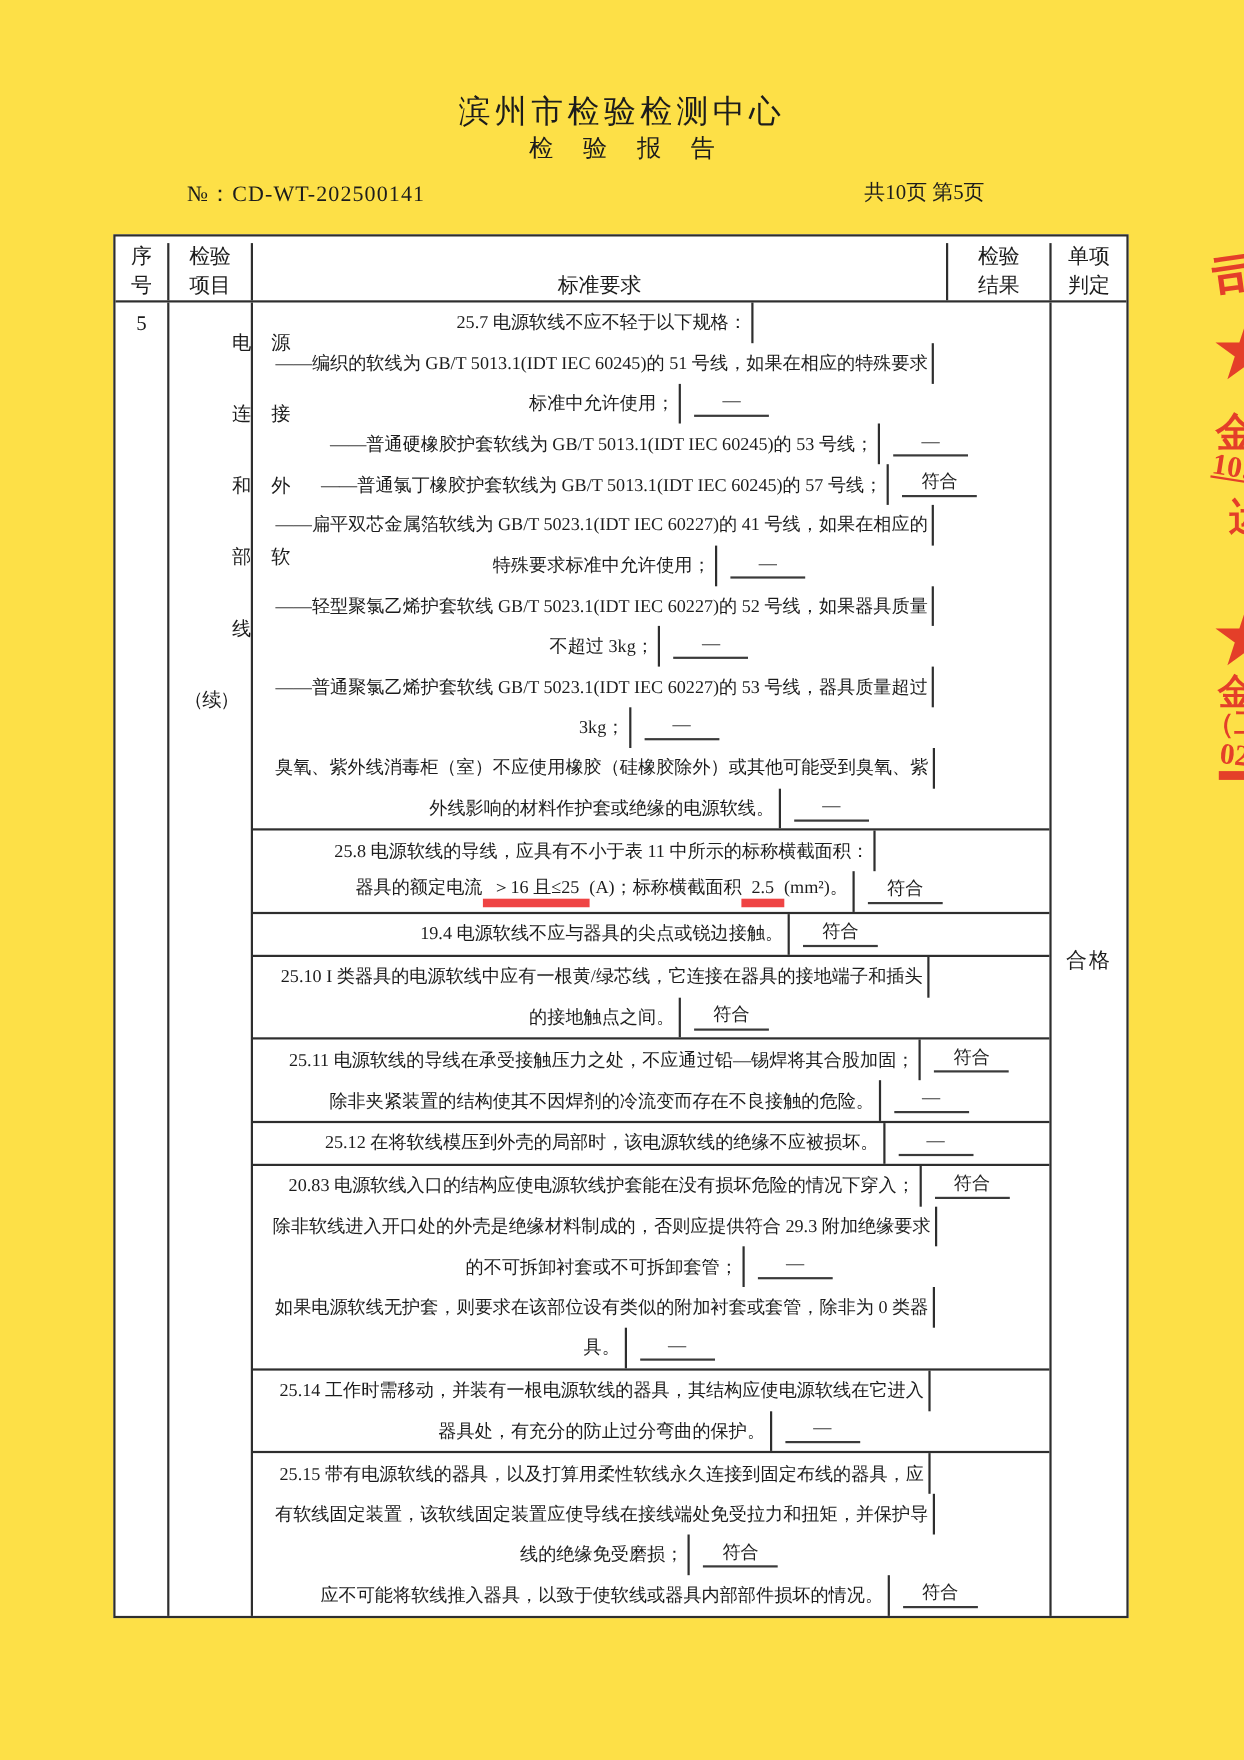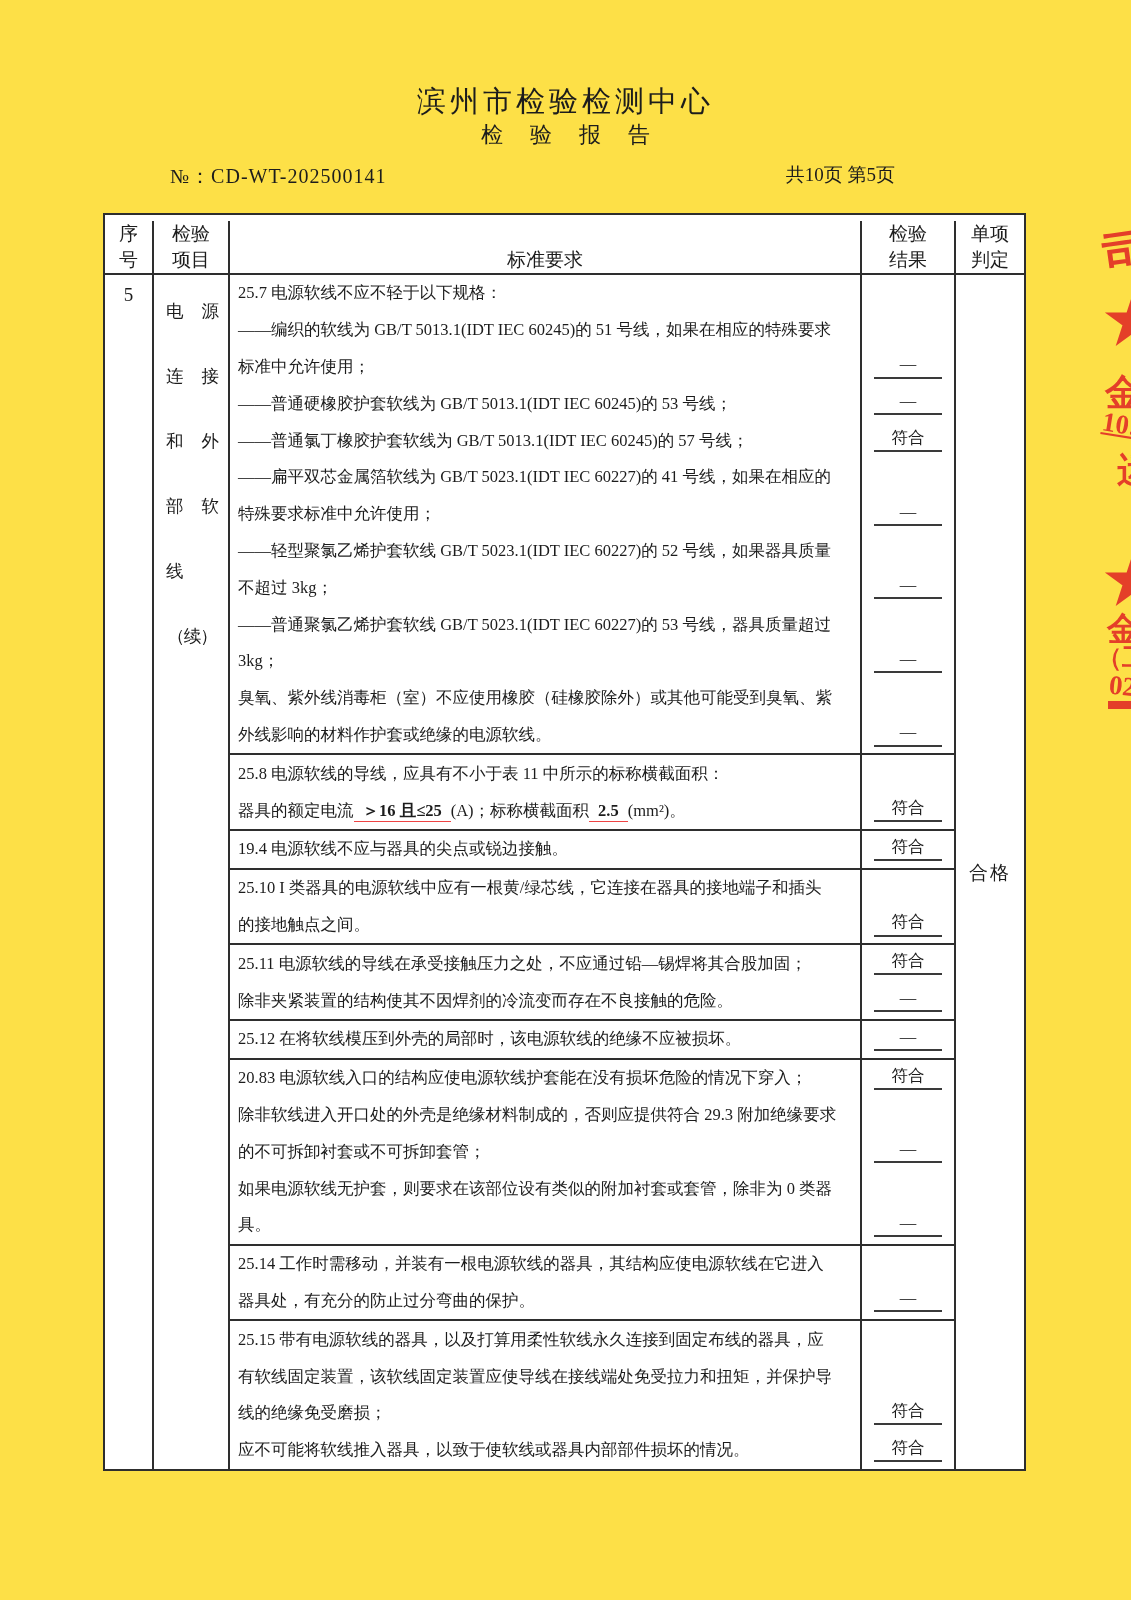--- a/index.html
+++ b/index.html
@@ -29,36 +29,36 @@
   .th-res{width:94px; border-left:2px solid #2e2e2e;}
   .th-verdict{width:70px; border-left:2px solid #2e2e2e;}
   .wrap1{display:inline-block; width:1.2em;}
   .wrap2{display:inline-block; width:2.5em;}
 
   .tbody{display:flex; align-items:stretch;}
   .col-seq{width:49px; border-right:2px solid #2e2e2e; box-sizing:border-box;
     text-align:center; padding-top:9px; font-size:19px;}
   .col-item{width:76px; border-right:2px solid #2e2e2e; box-sizing:border-box;
     padding:6px 11px 0 12px; font-size:17.5px;}
-  .il{height:65px; line-height:60px; text-align:justify; text-align-last:justify; width:53px;}
+  .il{height:65px; line-height:60px; text-align:justify; text-align-last:justify; width:53px;margin-left:45px;}
   .il:last-child{text-align-last:center; letter-spacing:-1px; width:56px; margin-left:-2px;}
   .col-main{flex:1; display:flex; flex-direction:column;}
   .col-verdict{width:70px; border-left:2px solid #2e2e2e; box-sizing:border-box;
     text-align:center; padding-top:585px; font-size:19px; letter-spacing:2px;}
 
-  .block{display:flex; flex-direction:column;}
+  .block{display:flex; flex-direction:column;align-items:center;}
   .block + .block{border-top:2px solid #2e2e2e;}
   .lr{display:flex; height:36.8px; align-items:center;}
   .lt{flex:1; padding-left:8px; padding-right:4px; font-size:16.5px;
     white-space:nowrap; overflow:hidden;}
   .lres{width:94px; align-self:stretch; border-left:2px solid #2e2e2e;
     box-sizing:border-box; display:flex; align-items:center; justify-content:center;}
   .rv{display:inline-block; min-width:68px; text-align:center; font-size:16.5px;
     border-bottom:2px solid #3a3a3a; padding-bottom:3px; line-height:1.1;}
-  .uv{display:inline-block; border-bottom:1px solid #ef4444; padding:0 9px; line-height:1.15;font-weight:bold;}
+  .uv{display:inline-block; border-bottom:8px solid #ef4444; padding:0 9px; line-height:1.15;}
   .uv2{padding:0 9px;}
 
   
   .seal{position:absolute; color:#e23227; opacity:.92; font-weight:bold; white-space:nowrap;}
   .sf1{top:222px; right:-18px; font-size:46px; transform:rotate(-8deg);}
   .sf2{top:288px; right:-32px; font-size:66px; line-height:1;}
   .sf3{top:368px; right:-11px; font-size:37px;}
   .sf4{top:409px; right:-7px; font-size:27px; transform:rotate(9deg); text-decoration:underline;}
   .sf5{top:447px; right:-21px; font-size:35px;}
   .sf6{top:548px; right:-32px; font-size:66px; line-height:1;}

